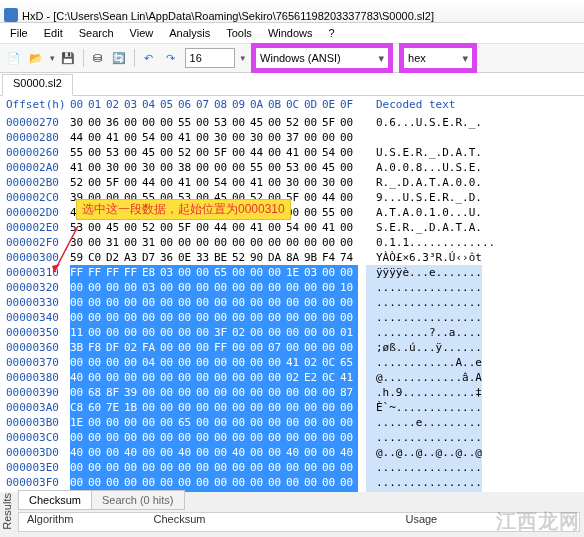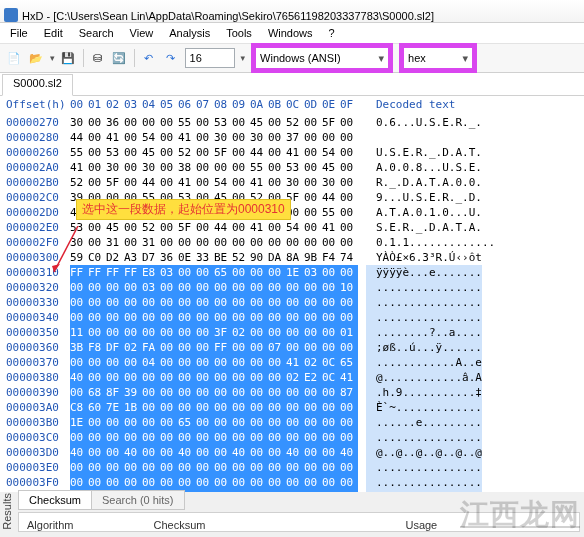--- a/index.html
+++ b/index.html
@@ -101,29 +101,28 @@
   .bottom-tabs .btab.inactive{background:#f2f2f2;color:#666;}
   .results-v{
     position:absolute;left:1px;top:493px;
     writing-mode:vertical-rl;
     font-size:11px;color:#444;
     transform:rotate(180deg);
   }
   .btab-headers{
     position:absolute;left:18px;top:512px;right:4px;
     border:1px solid #d0d0d0;background:#fff;
-    height:18px;display:flex;align-items:flex-end;
+    height:18px;display:flex;align-items:flex-start;
     font-size:11px;color:#333;padding:0 8px;gap:80px;
   }
   .watermark{
     position:absolute;right:4px;bottom:2px;
     font-family:"Microsoft YaHei",sans-serif;
-    font-size:29px;font-weight:700;color:rgba(0,0,0,.18);
+    font-size:20px;font-weight:700;color:rgba(0,0,0,.18);
     letter-spacing:1px;
-    text-decoration:underline;
   }
 </style>
 </head>
 <body>
 
 <div class="titlebar">
   <span class="ico"></span>
   <span>HxD - [C:\Users\Sean Lin\AppData\Roaming\Sekiro\76561198203337783\S0000.sl2]</span>
 </div>
 

